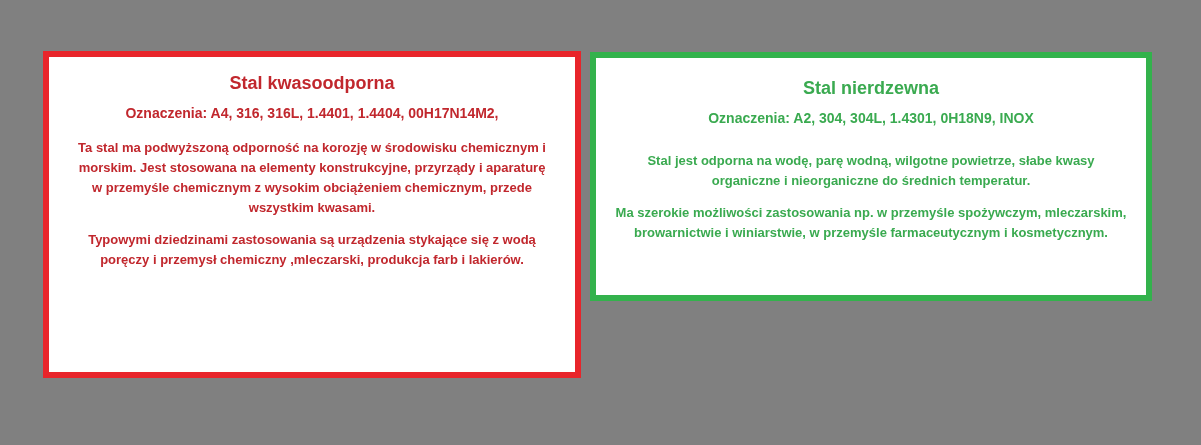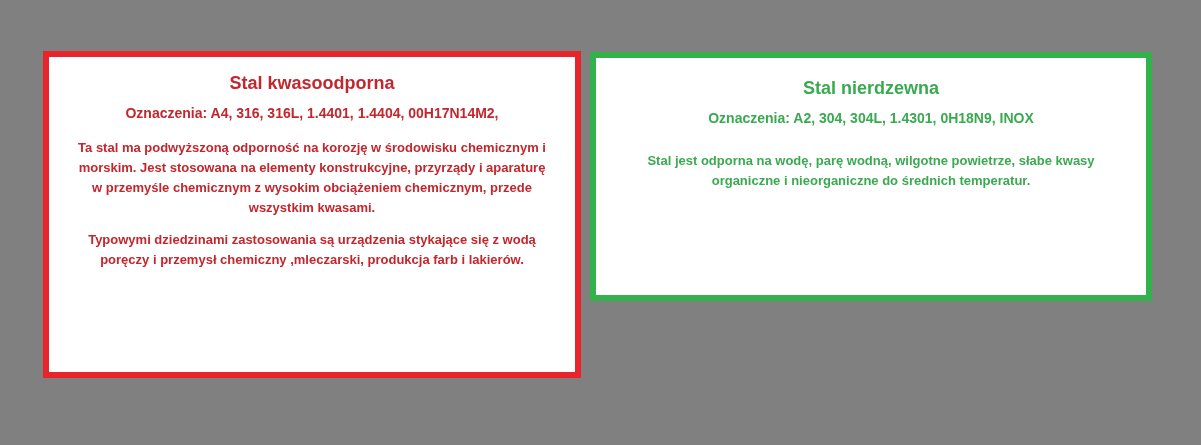--- a/index.html
+++ b/index.html
@@ -124,16 +124,17 @@
       <p class="panel-para para-first">Ta stal ma podwyższoną odporność na korozję w środowisku chemicznym i morskim. Jest stosowana na elementy konstrukcyjne, przyrządy i aparaturę w przemyśle chemicznym z wysokim obciążeniem chemicznym, przede wszystkim kwasami.</p>
       <p class="panel-para">Typowymi dziedzinami zastosowania są urządzenia stykające się z wodą poręczy i przemysł chemiczny ,mleczarski, produkcja farb i lakierów.</p>
     </div>
   </section>
 
   <section class="panel panel-right">
     <div class="panel-inner">
       <h2 class="panel-title">Stal nierdzewna</h2>
       <p class="panel-subtitle">Oznaczenia: A2, 304, 304L, 1.4301, 0H18N9, INOX</p>
       <p class="panel-para para-first">Stal jest odporna na wodę, parę wodną, wilgotne powietrze, słabe kwasy organiczne i nieorganiczne do średnich temperatur.</p>
+      <p class="panel-para">Ma szerokie możliwości zastosowania np. w przemyśle spożywczym, mleczarskim, browarnictwie i winiarstwie, w przemyśle farmaceutycznym i kosmetycznym.</p>
     </div>
   </section>
 
 </div>
 
 </body></html>

